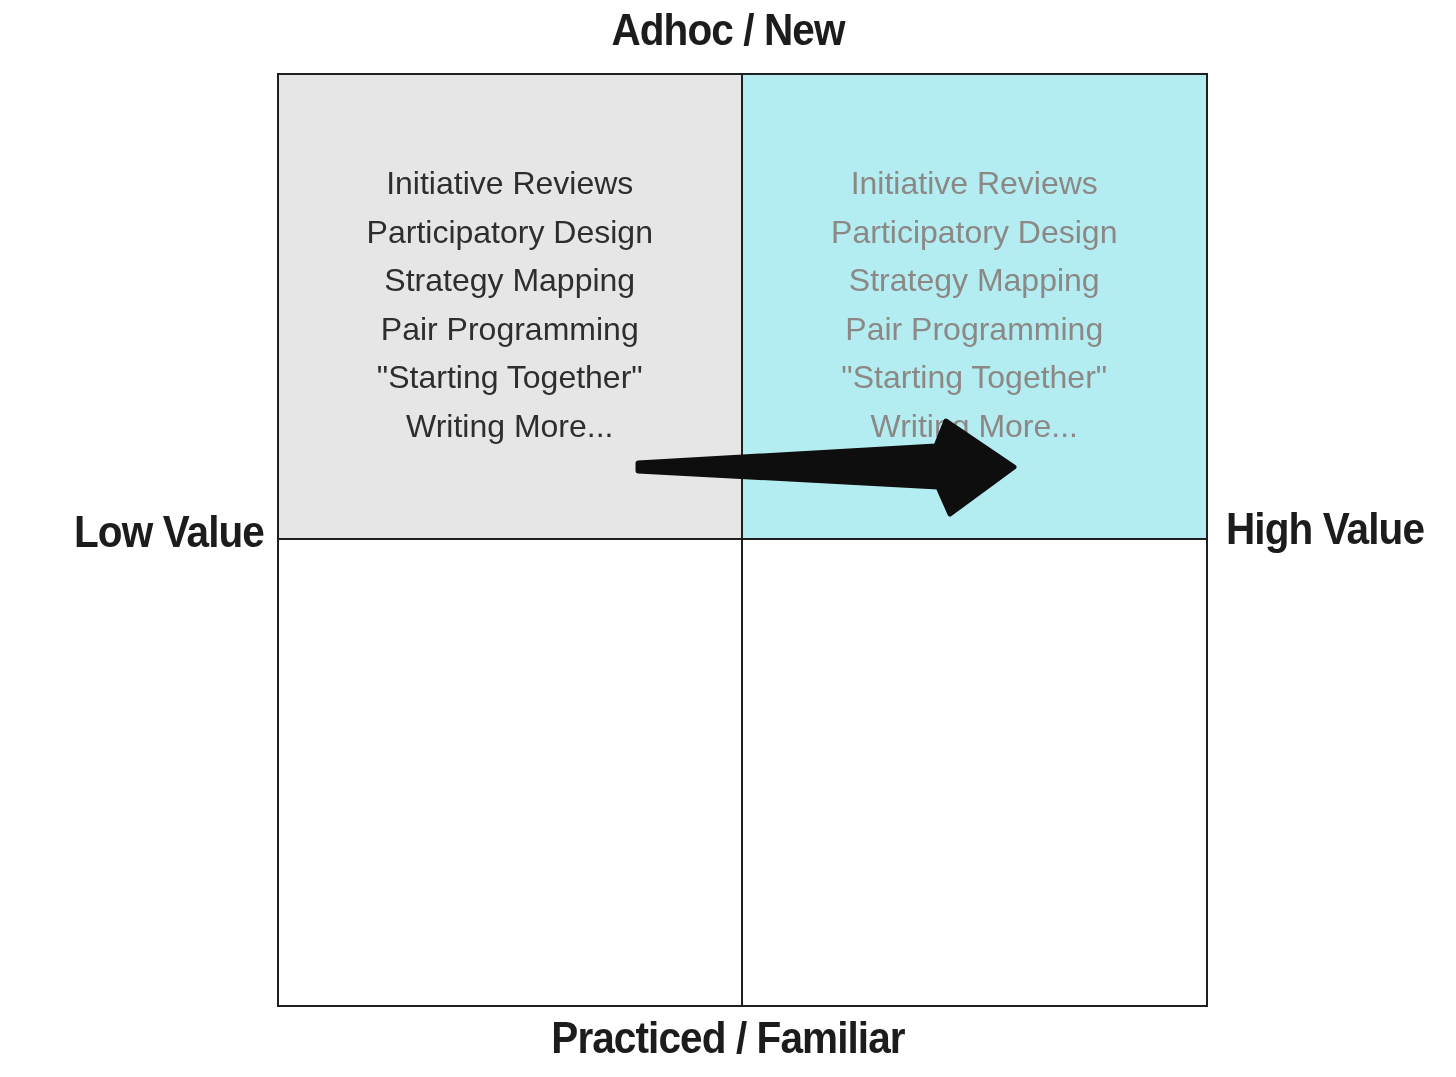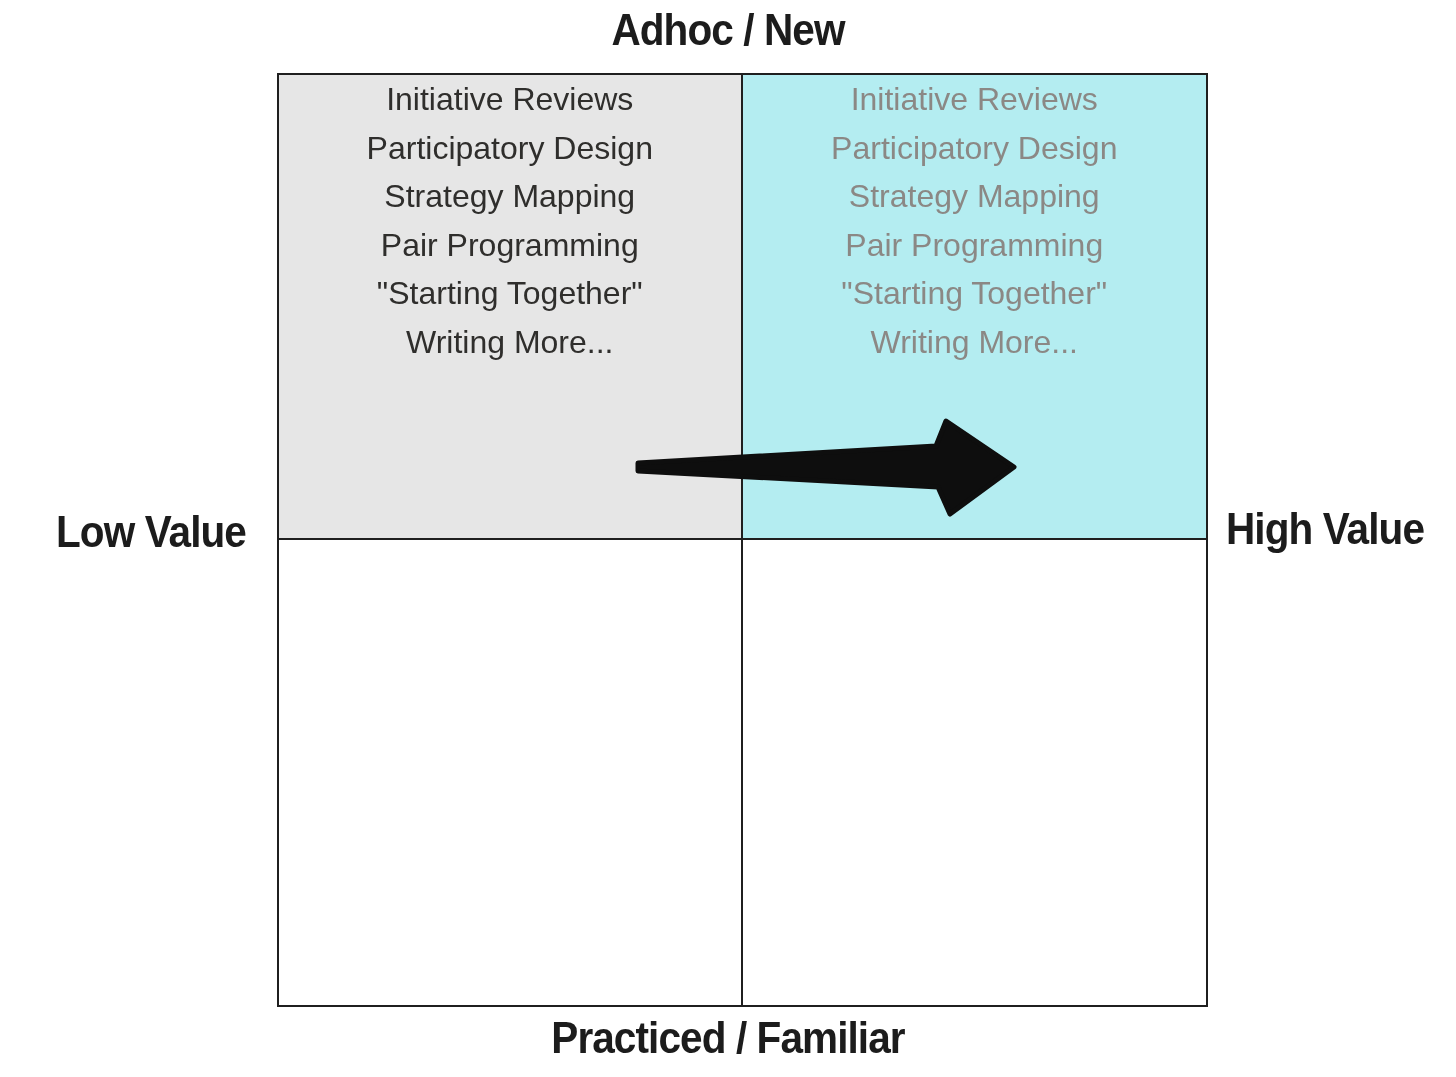--- a/index.html
+++ b/index.html
@@ -39,20 +39,21 @@
     background: var(--top-right-bg, #b4edf1);
     border-bottom: 2px solid var(--grid-line, #222);
   }
   .cell.bl {
     border-right: 2px solid var(--grid-line, #222);
     background: #ffffff;
   }
   .cell.br { background: #ffffff; }
 
   .list {
+    padding-top: 84px;
     text-align: center;
     font-size: 32px;
     line-height: 48.6px;
   }
   .cell.tl .list { color: var(--top-left-text, #2f2e2c); }
   .cell.tr .list { color: var(--top-right-text, #8b8885); }
 
   
   .axis-label {
     position: absolute;
@@ -71,21 +72,21 @@
   }
   .axis-bottom {
     top: 1012px;
     left: 0;
     width: 100%;
     text-align: center;
     transform: scaleX(0.9);
   }
   .left-label-group {
     position: absolute;
-    left: 20px;
+    left: 38px;
     top: 506px;
     width: 262px;
     text-align: center;
   }
   .left-label-main {
     font-weight: bold;
     font-size: 45px;
     color: #1c1c1c;
     letter-spacing: -1px;
     transform: scaleX(0.9);

